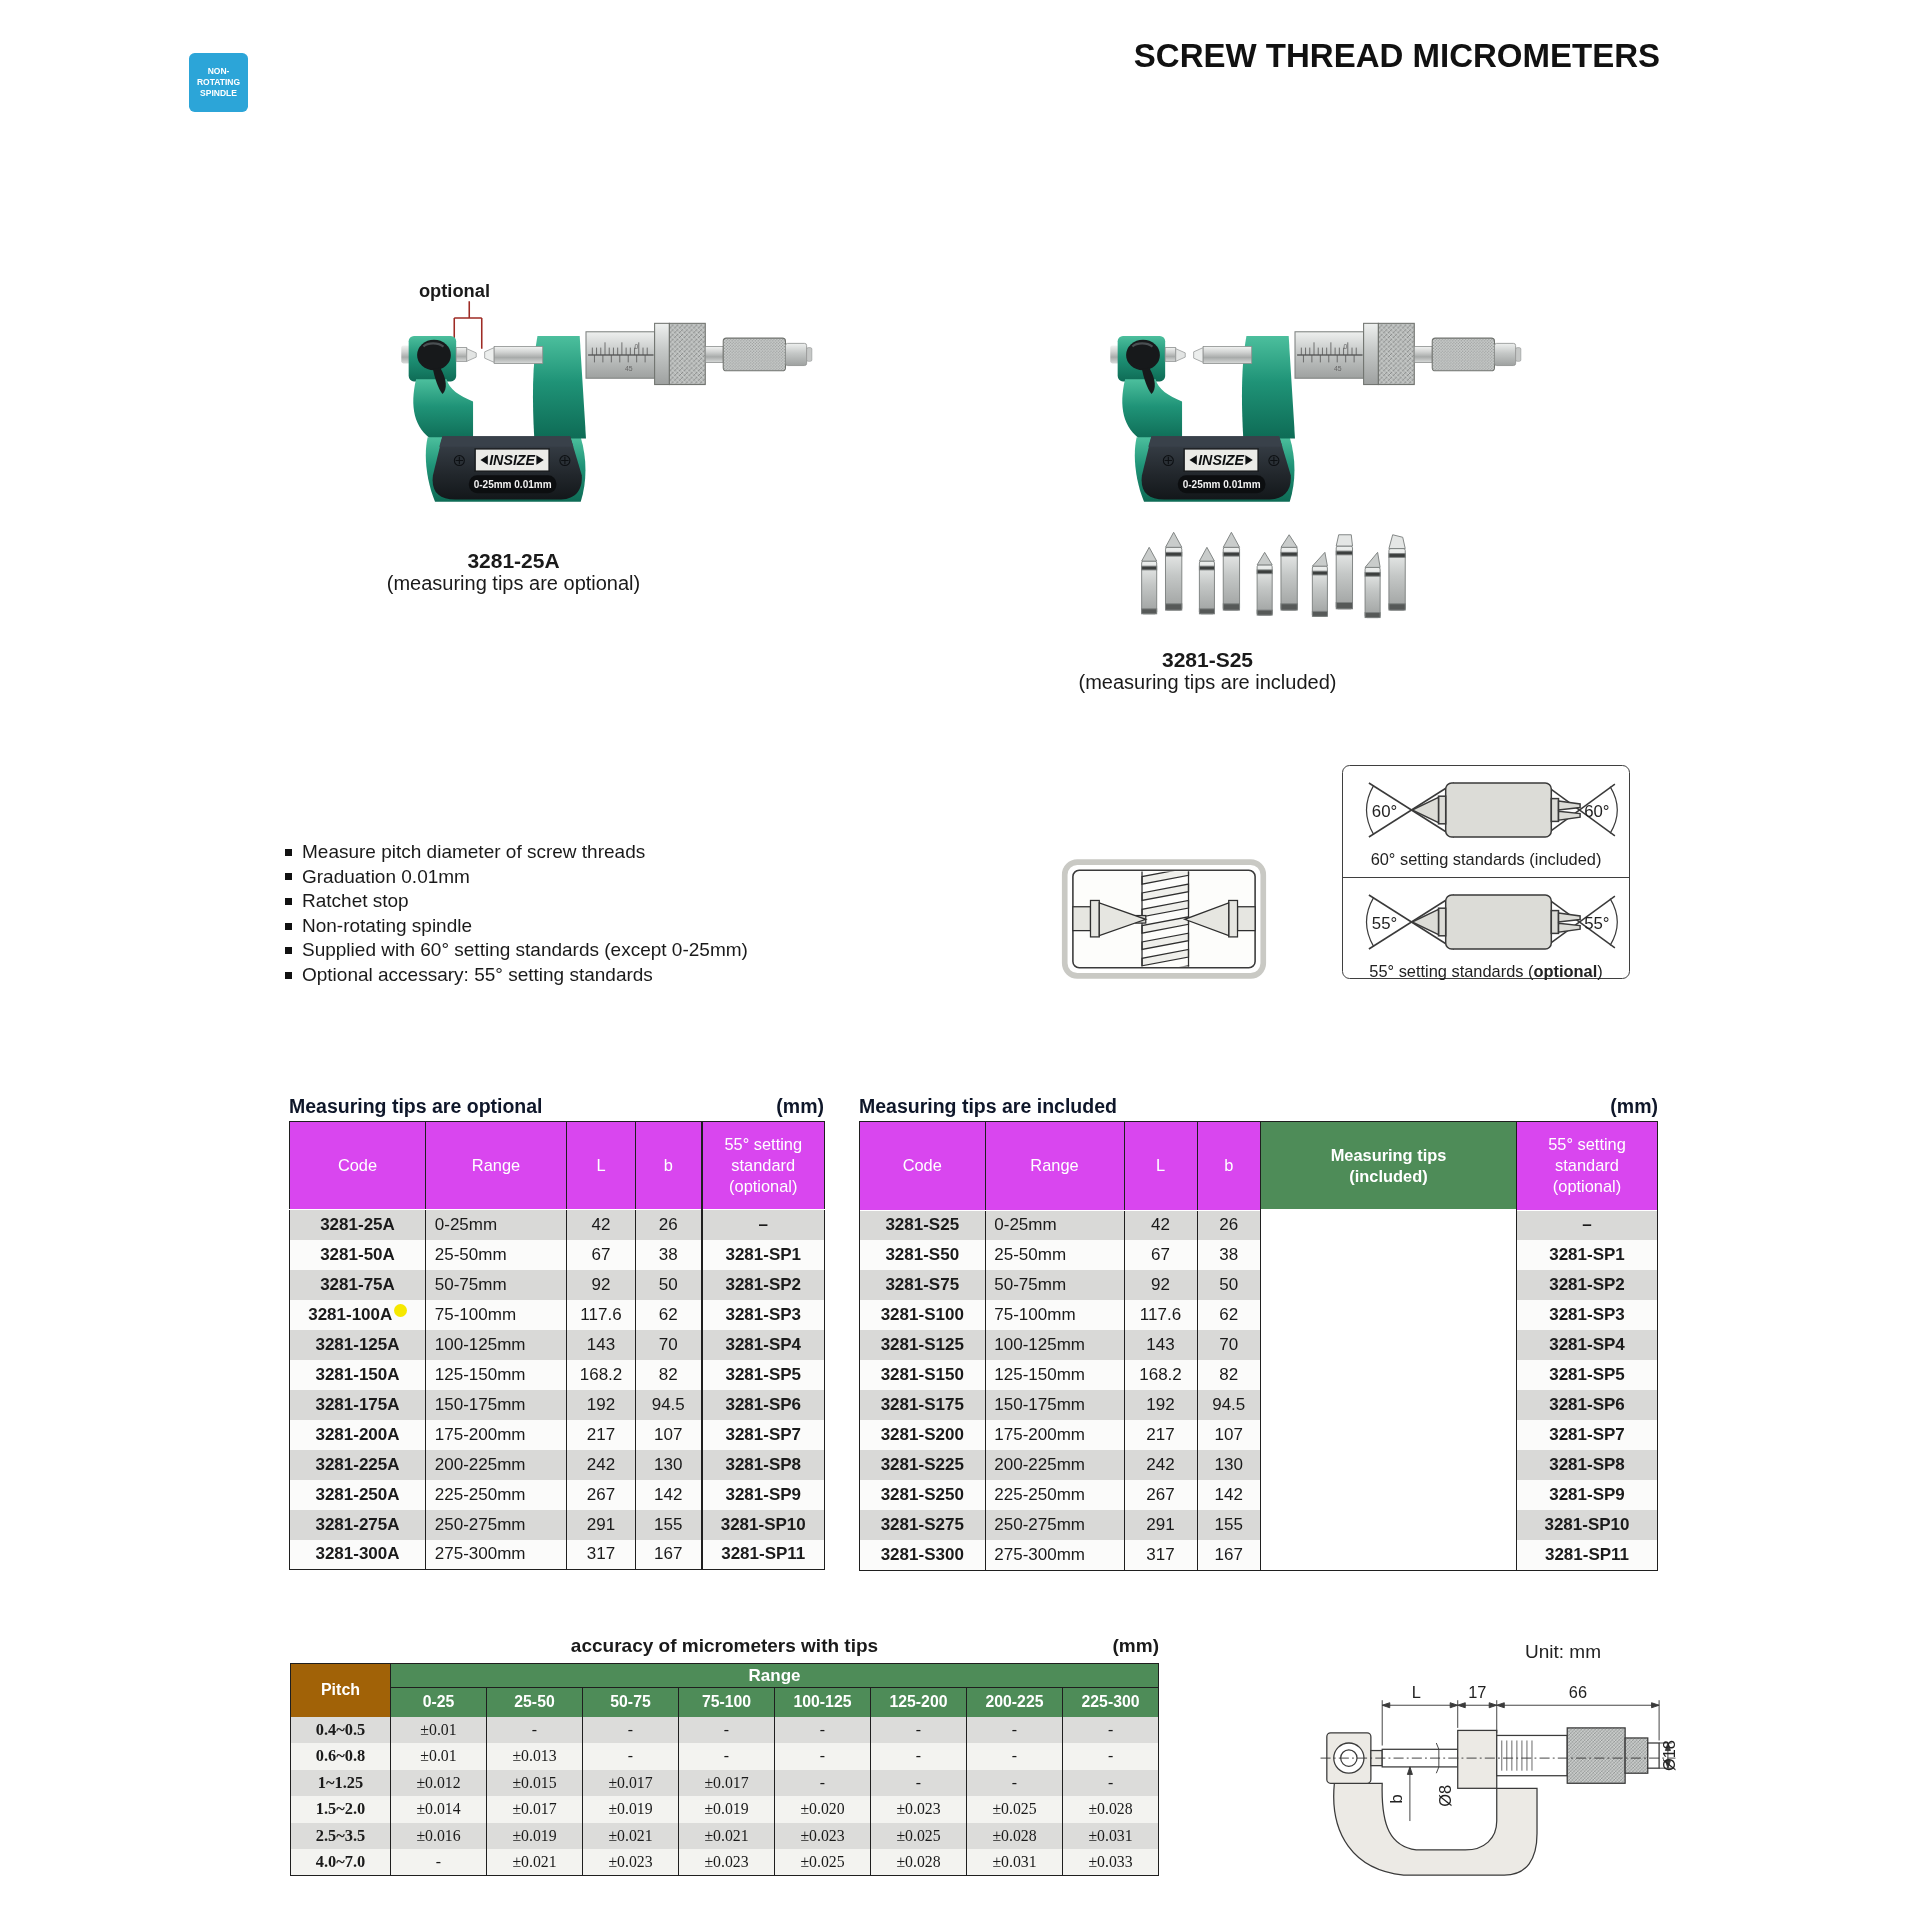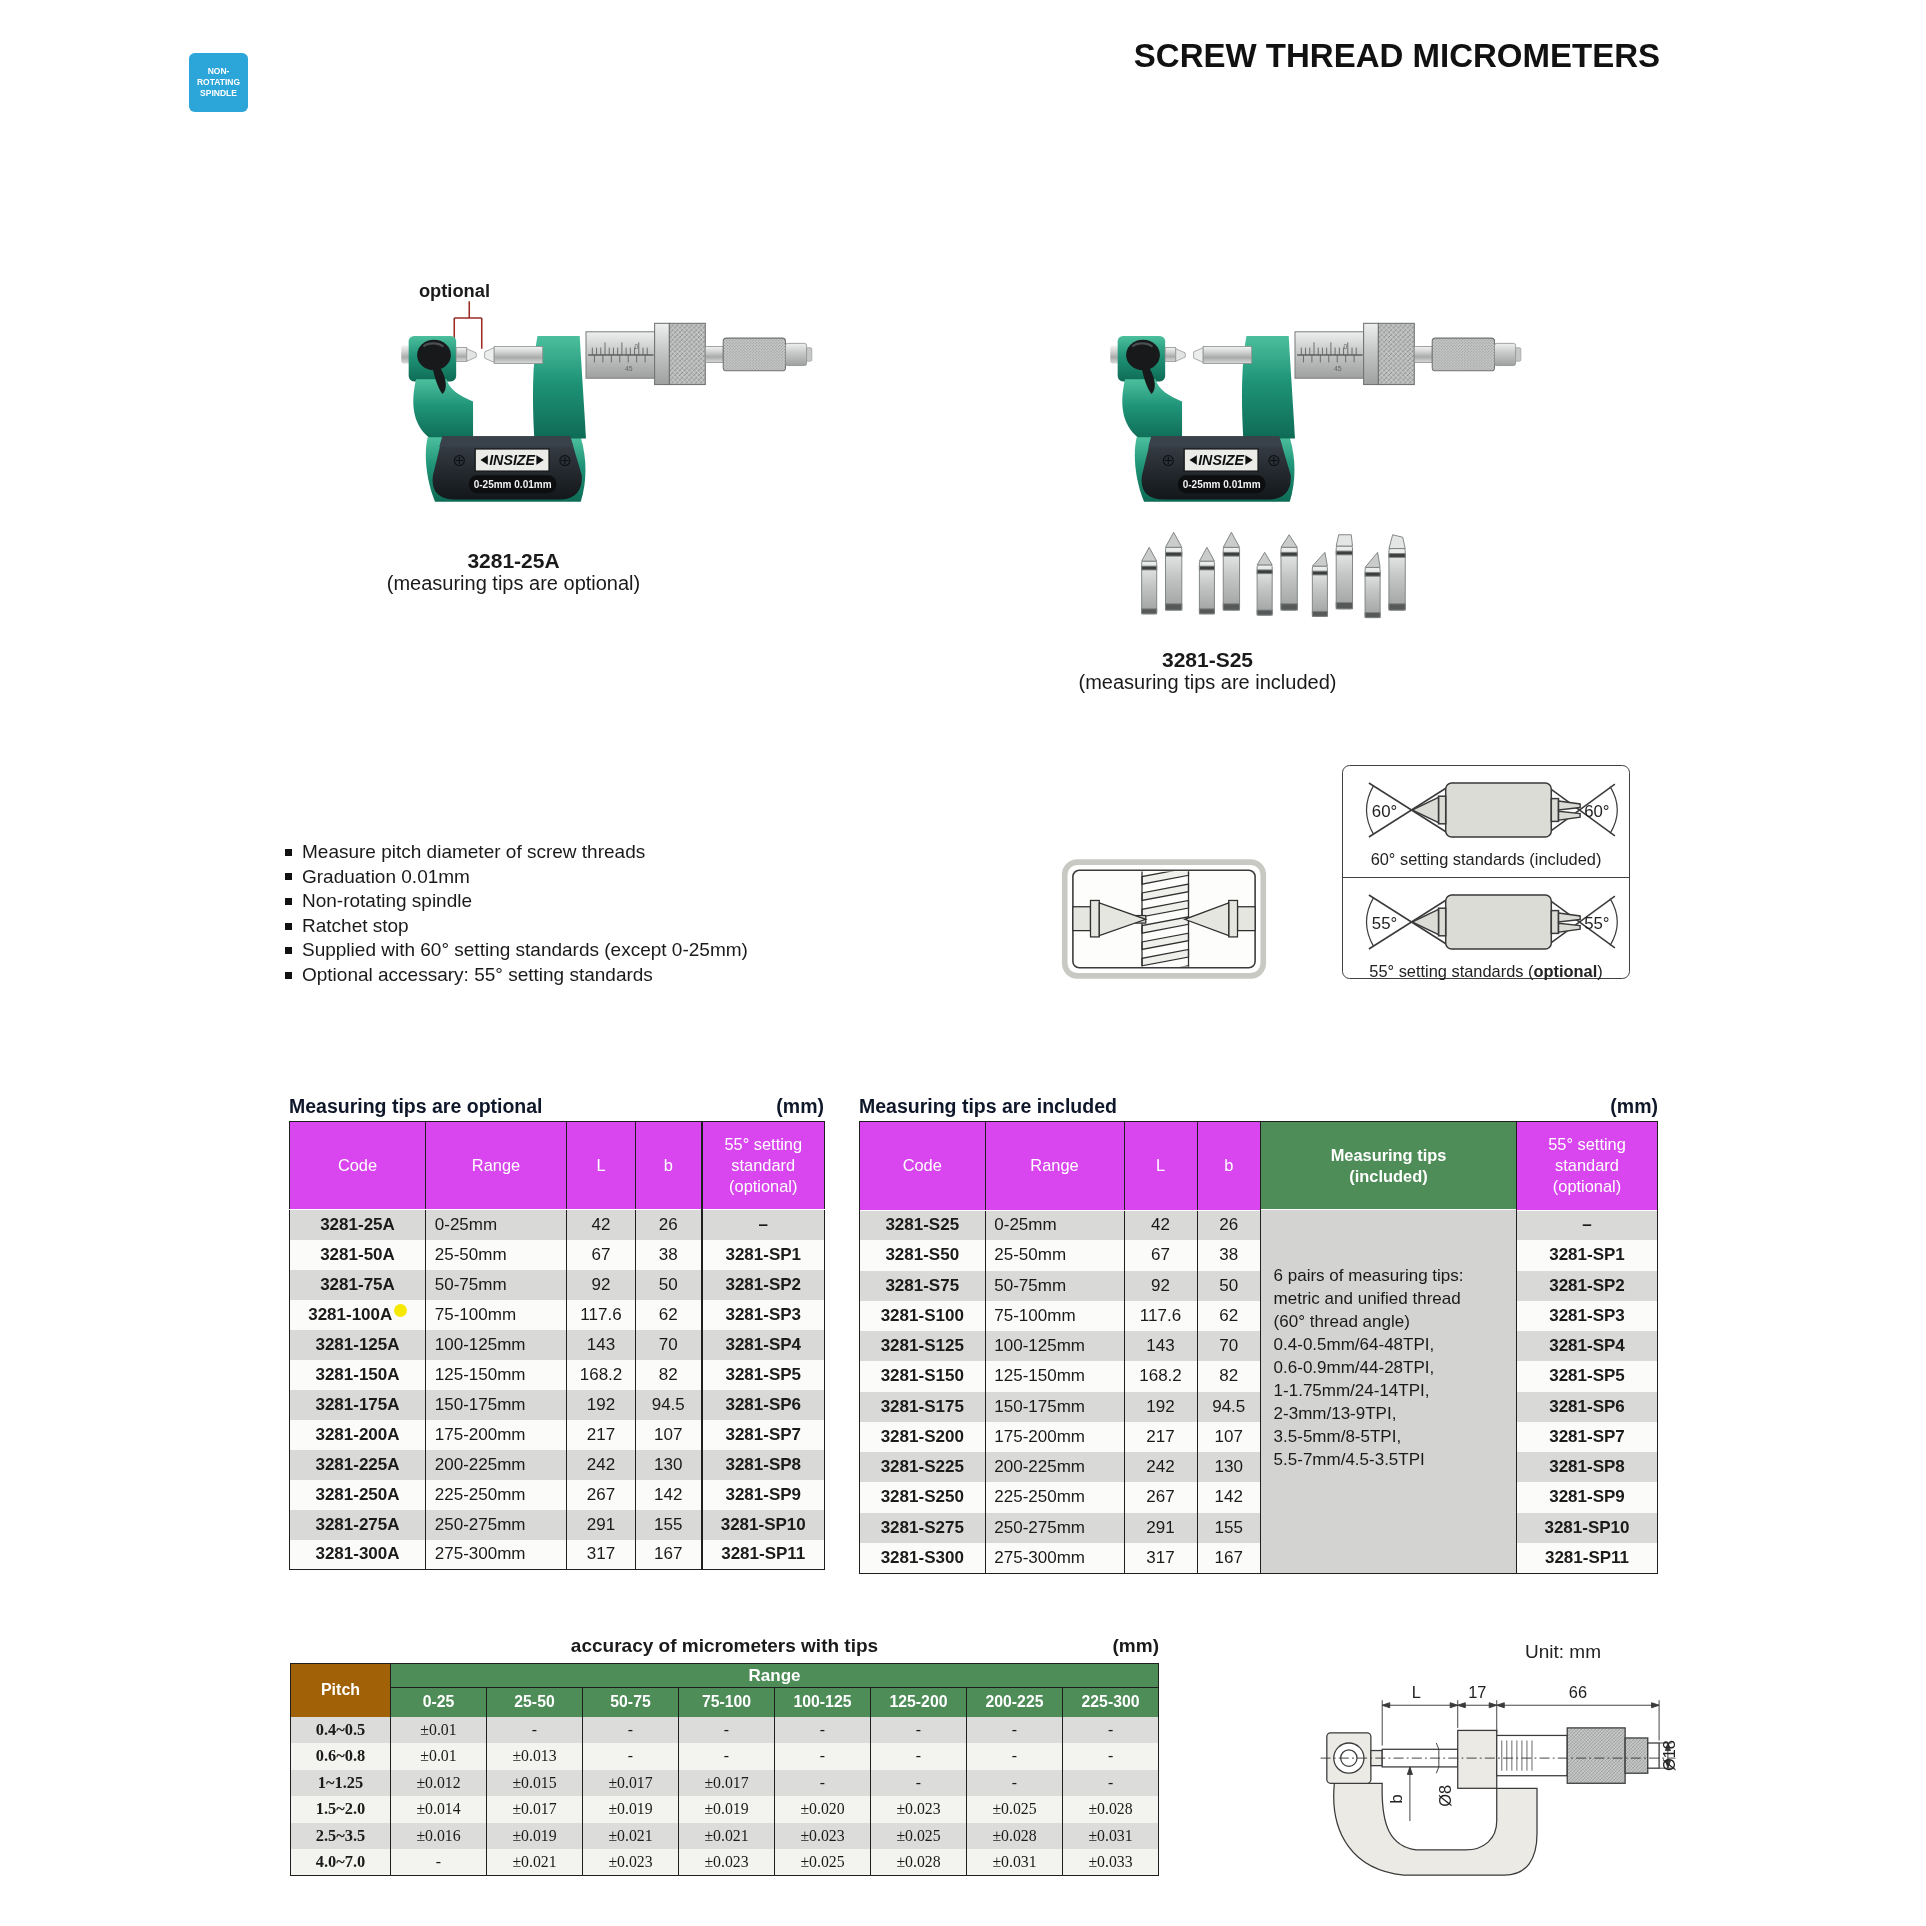--- a/index.html
+++ b/index.html
@@ -256,26 +256,26 @@
       <span>Measure pitch diameter of screw threads</span>
     </li>
 
     <li>
       <span class="sq"></span>
       <span>Graduation 0.01mm</span>
     </li>
 
     <li>
       <span class="sq"></span>
-      <span>Non-rotating spindle</span>
+      <span>Ratchet stop</span>
     </li>
 
     <li>
       <span class="sq"></span>
-      <span>Ratchet stop</span>
+      <span>Non-rotating spindle</span>
     </li>
 
     <li>
       <span class="sq"></span>
       <span>Supplied with 60° setting standards (except 0-25mm)</span>
     </li>
 
     <li>
       <span class="sq"></span>
       <span>Optional accessary: 55° setting standards</span>
@@ -560,29 +560,20 @@
           <td class="cell-range">275-300mm</td>
           <td>317</td>
           <td>167</td>
         </tr>
 
     </tbody>
   </table>
   <div id="inc-mid">
     <div class="inc-mid-head">Measuring tips
 (included)</div>
-    <div class="inc-mid-body">6 pairs of measuring tips:
-metric and unified thread
-(60° thread angle)
-0.4-0.5mm/64-48TPI,
-0.6-0.9mm/44-28TPI,
-1-1.75mm/24-14TPI,
-2-3mm/13-9TPI,
-3.5-5mm/8-5TPI,
-5.5-7mm/4.5-3.5TPI</div>
   </div>
   <table id="inc-b" class="ptable">
     <thead>
       <tr>
           <th>55° setting
 standard
 (optional)</th>
         </tr>
     </thead>
     <tbody>

